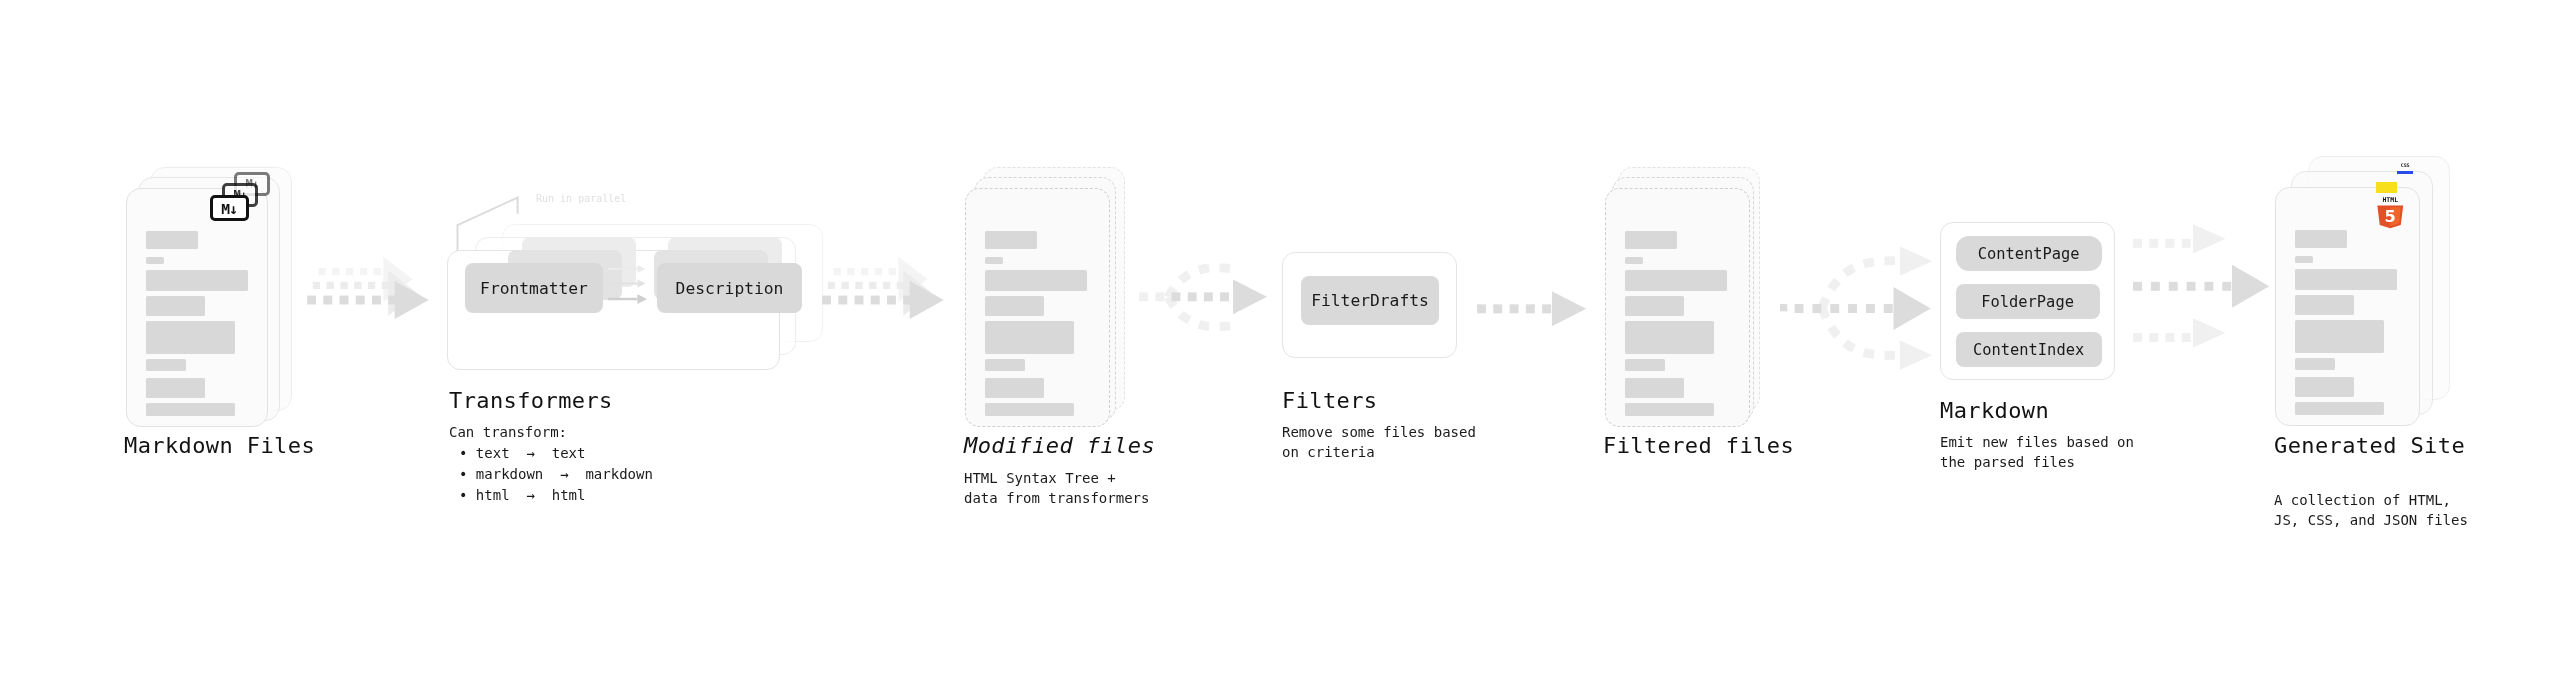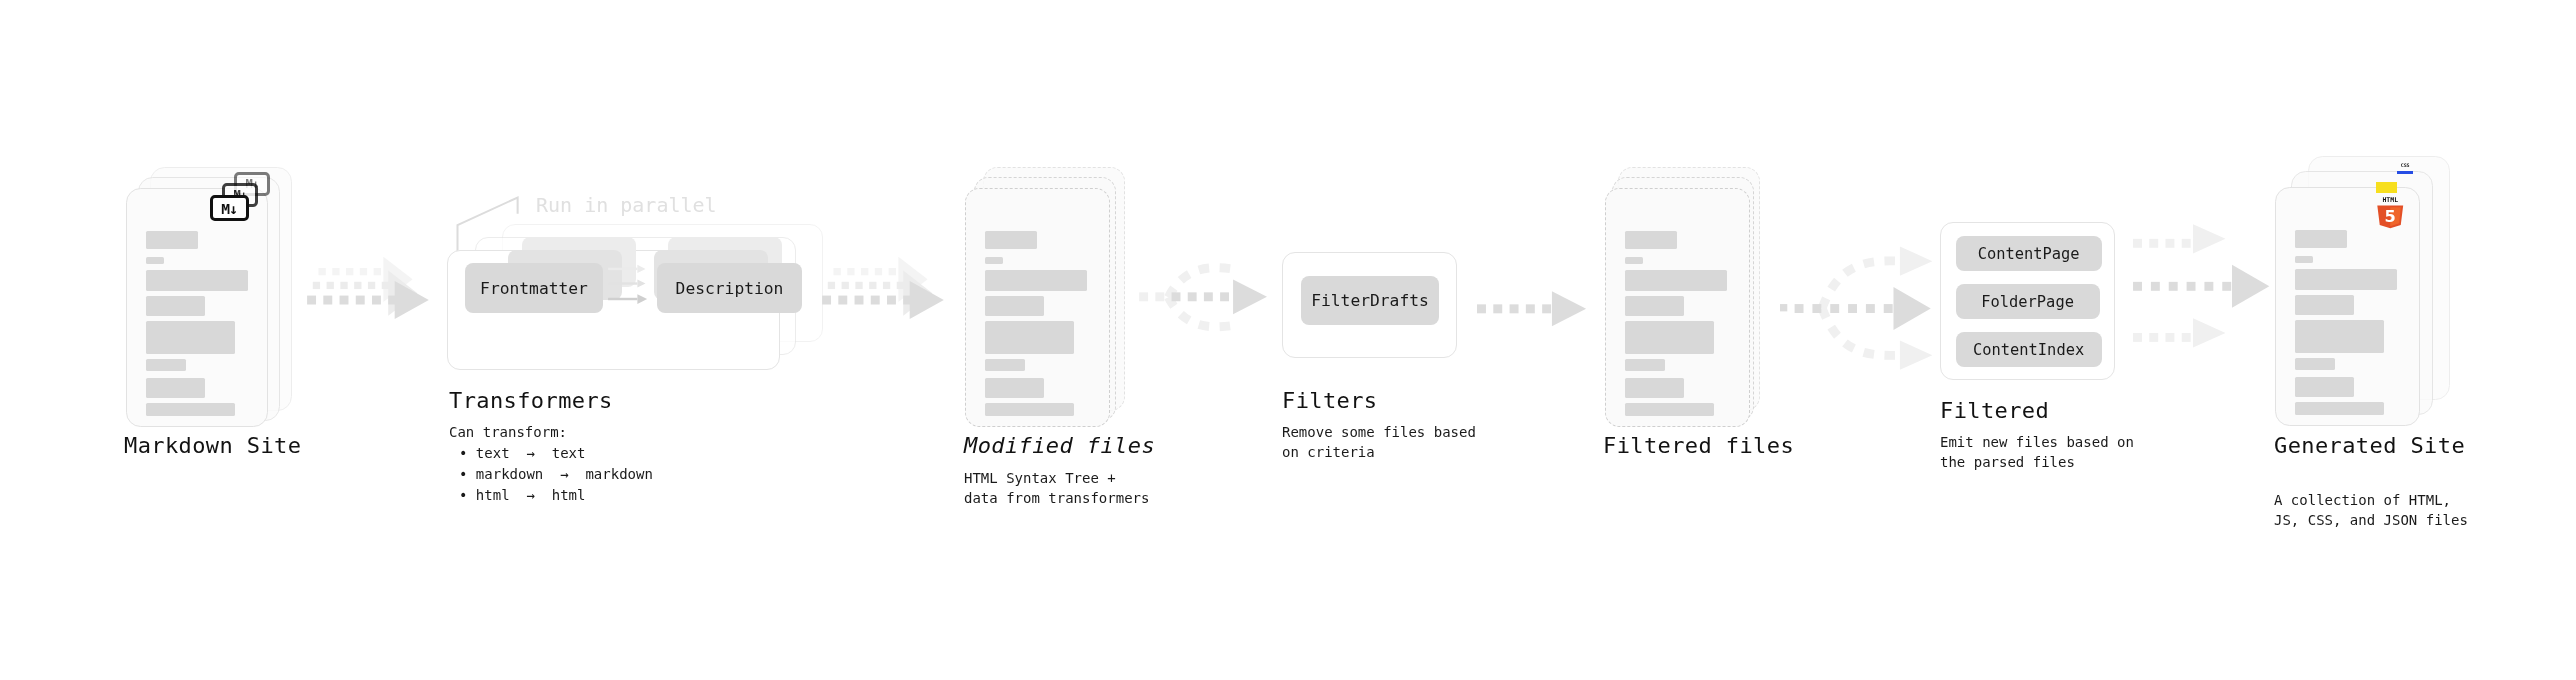--- a/index.html
+++ b/index.html
@@ -33,21 +33,21 @@
   .gbox.g2{opacity:.7;}
   .pill{position:absolute;box-sizing:border-box;background:#d9d9d9;
         border-radius:8.1px;display:flex;align-items:center;justify-content:center;
         color:#1a1a1a;font-size:16.3px;white-space:nowrap;}
   .pill.p1{background:#ececec;color:transparent;}
   .pill.p2{background:#e3e3e3;color:transparent;}
 
   
   .title{position:absolute;color:#121212;font-size:22px;letter-spacing:0.4px;white-space:nowrap;}
   .sub{position:absolute;color:#1a1a1a;font-size:14px;line-height:19.5px;white-space:pre;}
-  .runlbl{position:absolute;color:#e0e0e0;font-size:20px;white-space:nowrap;}
+  .runlbl{position:absolute;color:#e0e0e0;font-size:10px;white-space:nowrap;}
   .bullets{position:absolute;color:#1a1a1a;font-size:14px;line-height:21px;}
   .bullets div{white-space:pre;}
 
   svg{display:block;overflow:visible;}
 </style>
 </head>
 <body>
 
 <div id="stage">
 
@@ -62,21 +62,21 @@
       <div class="bar" style="left:18.7px;top:132px;width:89px;height:33px;"></div>
       <div class="bar" style="left:18.7px;top:170px;width:40px;height:12.2px;"></div>
       <div class="bar" style="left:18.7px;top:189px;width:59px;height:19.5px;"></div>
       <div class="bar" style="left:18.7px;top:214px;width:89px;height:13px;"></div>
     </div>
 
     <div class="md-badge" style="left:108px;top:4.9px;width:30px;height:18px;font-size:12.2px;opacity:.55;">M↓</div>
     <div class="md-badge" style="left:96px;top:16.3px;width:30px;height:18px;font-size:12.2px;opacity:.8;">M↓</div>
     <div class="md-badge" style="left:84px;top:28px;width:32.5px;height:20.3px;font-size:14.6px;">M↓</div>
   </div>
-  <div class="title" style="left:124px;top:433px;">Markdown Site</div>
+  <div class="title" style="left:124px;top:433px;">Markdown Files</div>
 
   <svg class="abs" style="left:307px;top:268px;" width="130" height="73" viewBox="0 0 160 90">
     <g fill="#f4f4f4">
         <rect x="14" y="0" width="9" height="9"></rect>
         <rect x="31" y="0" width="9" height="9"></rect>
         <rect x="48" y="0" width="9" height="9"></rect>
         <rect x="65" y="0" width="9" height="9"></rect>
         <rect x="82" y="0" width="9" height="9"></rect>
       <polygon points="94,-14 130,14 94,42"></polygon>
       </g>
@@ -253,25 +253,25 @@
       <rect x="40" y="79" width="11" height="11"></rect>
         <rect x="62" y="79" width="11" height="11"></rect>
       <rect x="84" y="79" width="11" height="11"></rect>
         <rect x="106" y="79" width="11" height="11"></rect>
       <rect x="128" y="79" width="11" height="11"></rect>
       <polygon points="140,58 186,84.5 140,111"></polygon>
     </g>
   </svg>
 
   <div class="gbox" style="left:1940px;top:222px;width:175px;height:158px;">
-    <div class="pill" style="left:14.6px;top:13px;width:146px;height:35px;font-size:15.4px;">ContentPage</div>
+    <div class="pill" style="left:14.6px;top:13px;width:146px;height:35px;font-size:15.4px;border-radius:13px;">ContentPage</div>
     <div class="pill" style="left:14.6px;top:61px;width:144px;height:35px;font-size:15.4px;">FolderPage</div>
     <div class="pill" style="left:14.6px;top:109px;width:146px;height:35px;font-size:15.4px;">ContentIndex</div>
   </div>
-  <div class="title" style="left:1940px;top:398px;">Filtered</div>
+  <div class="title" style="left:1940px;top:398px;">Markdown</div>
   <div class="sub" style="left:1940px;top:433px;">Emit new files based on
 the parsed files</div>
 
   <svg class="abs" style="left:2133px;top:234px;" width="138" height="146" viewBox="0 0 170 180">
     <g fill="#f0f0f0">
       <rect x="0" y="6" width="11" height="11"></rect>
         <rect x="20" y="6" width="11" height="11"></rect>
       <rect x="40" y="6" width="11" height="11"></rect>
         <rect x="60" y="6" width="11" height="11"></rect>
       <polygon points="74,-12 114,6 74,24"></polygon>

